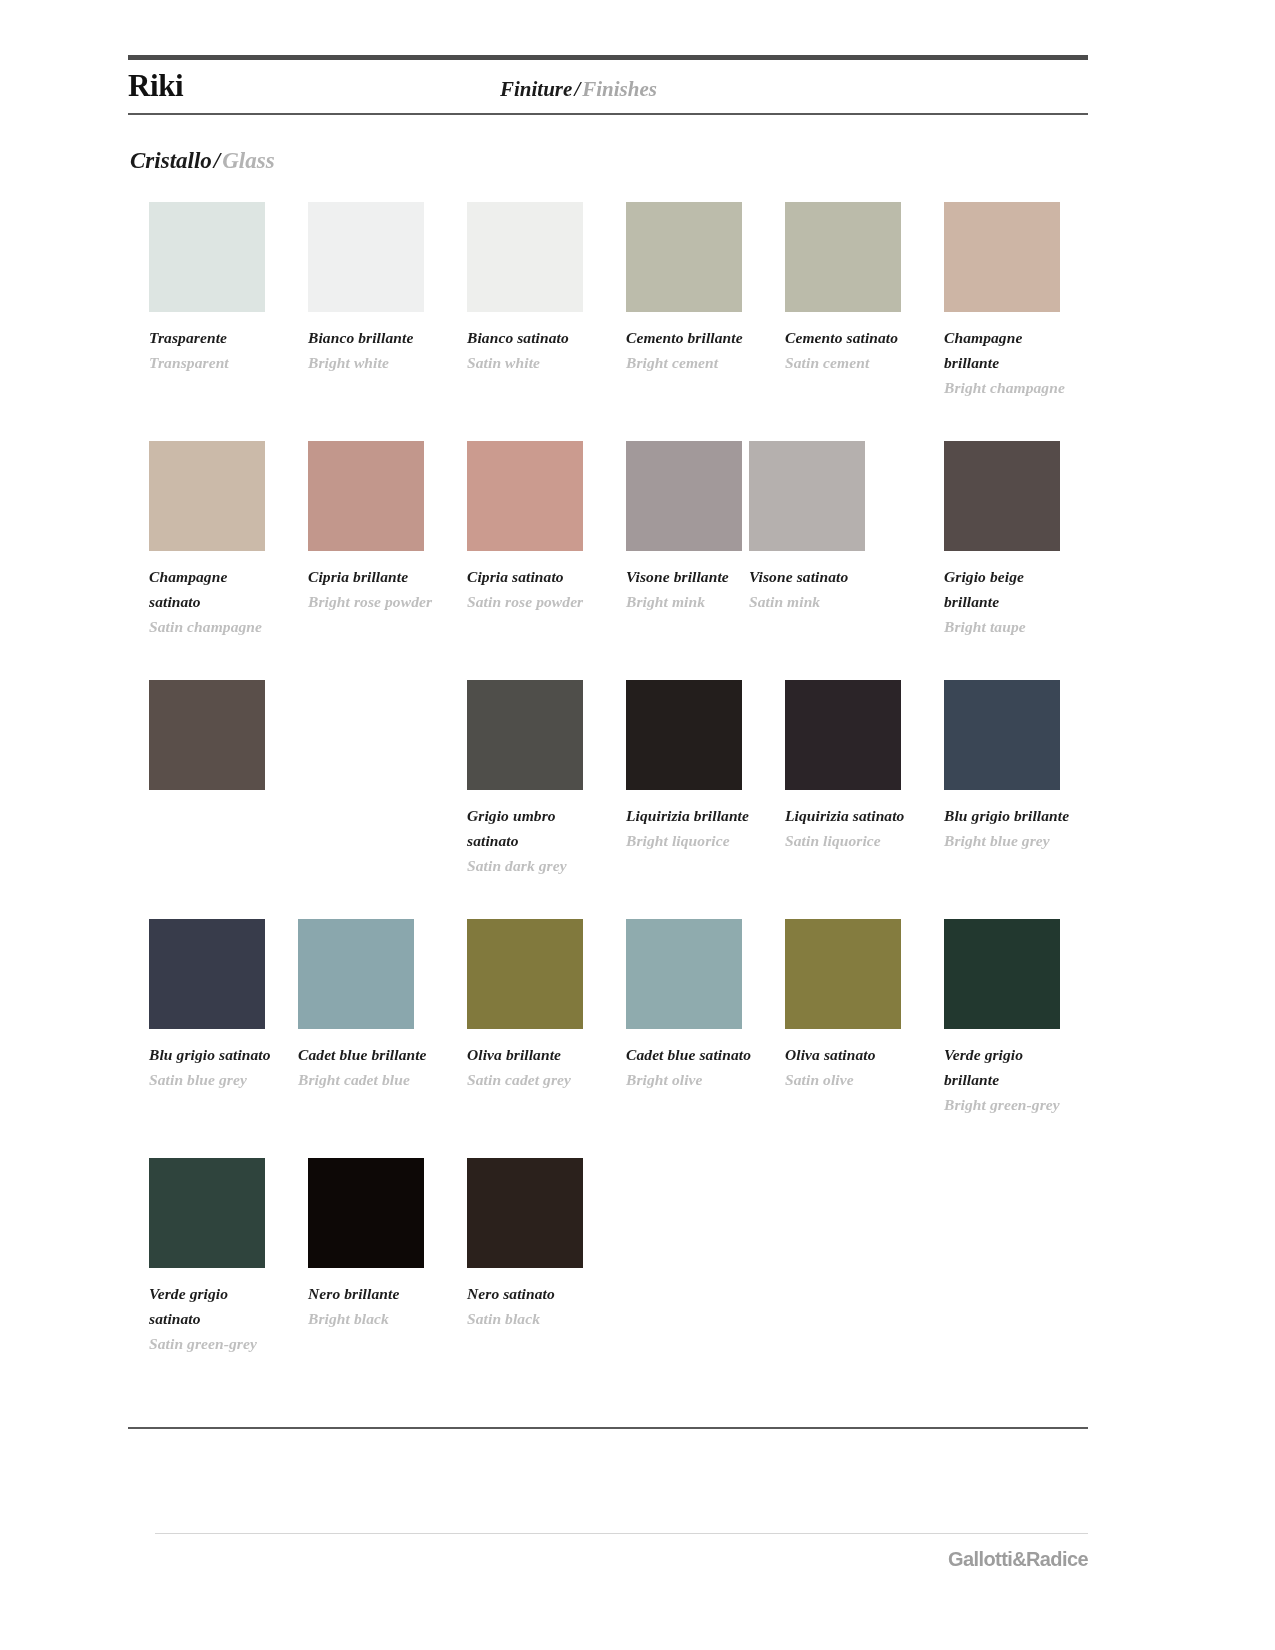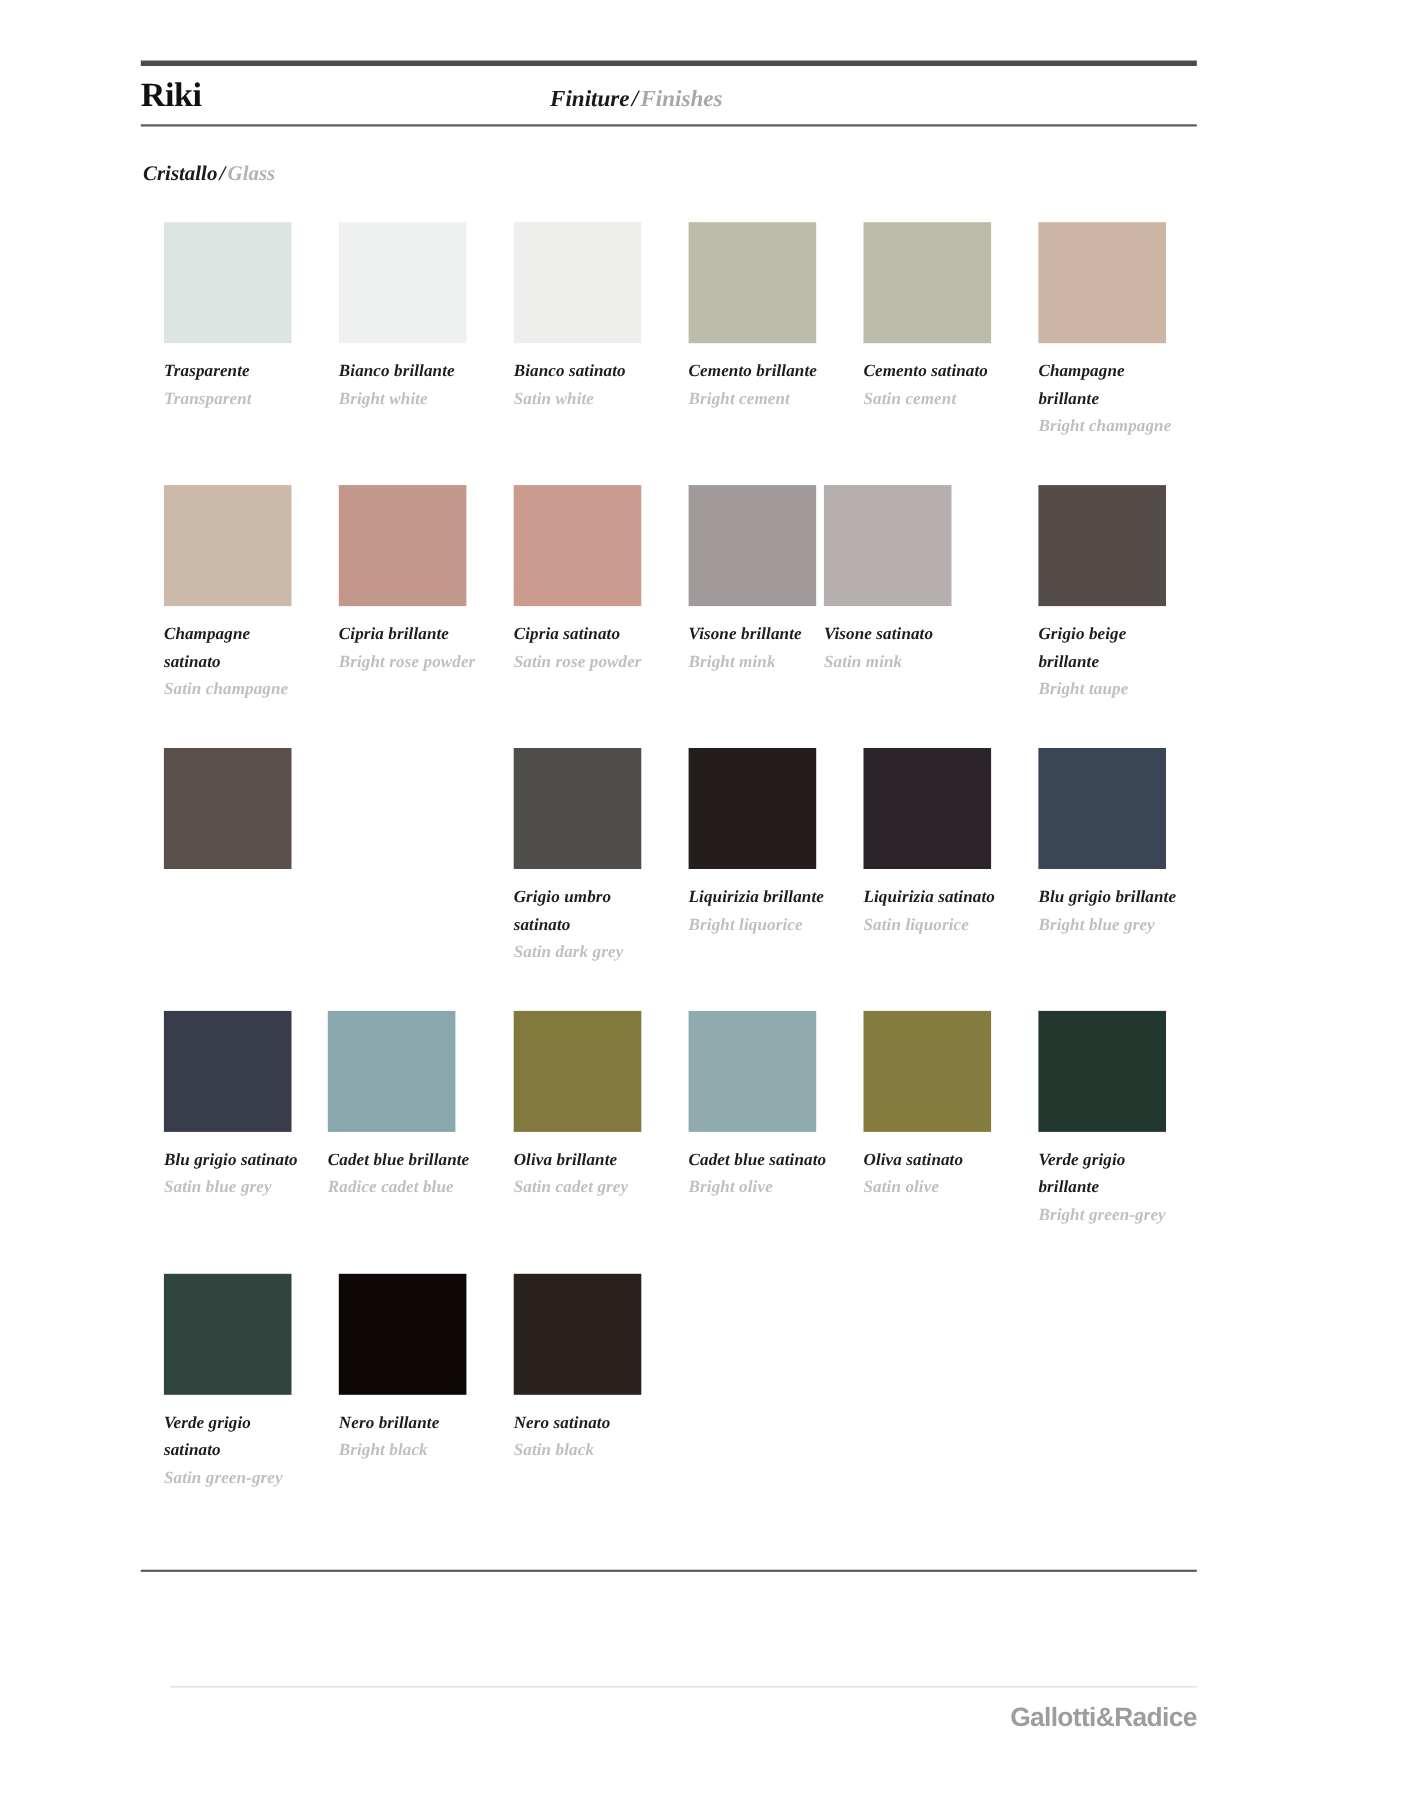--- a/index.html
+++ b/index.html
@@ -68,21 +68,21 @@
     width: 960px;
     height: 2px;
     background: #5a5a5a;
   }
 
   
   .section-title {
     position: absolute;
     left: 130px;
     top: 148px;
-    font-size: 19px;
+    font-size: 23px;
     font-style: italic;
     white-space: nowrap;
   }
   .section-title .it { color: #1a1a1a; font-weight: bold; }
   .section-title .sep { color: #1a1a1a; font-weight: bold; padding: 0 2px; }
   .section-title .en { color: #b3b3b3; font-weight: bold; }
 
   
   .grid {
     position: absolute;
@@ -141,21 +141,21 @@
     width: 933px;
     height: 1px;
     background: #d6d6d6;
   }
   .logo {
     position: absolute;
     right: 187px;
     top: 1548px;
     font-family: "Liberation Sans", "DejaVu Sans", sans-serif;
     font-weight: bold;
-    font-size: 24px;
+    font-size: 20px;
     letter-spacing: -0.6px;
     color: #9d9d9d;
     white-space: nowrap;
   }
 </style>
 </head>
 <body>
 
 <div class="page">
 
@@ -301,21 +301,21 @@
           <div class="chip" style="background: rgb(56, 60, 75);"></div>
           <div class="labels">
             <div class="name-it">Blu grigio satinato</div>
             <div class="name-en">Satin blue grey</div>
           </div>
         </div>
         <div class="cell" style="left: 149px;">
           <div class="chip" style="background: rgb(138, 167, 173);"></div>
           <div class="labels">
             <div class="name-it">Cadet blue brillante</div>
-            <div class="name-en">Radice cadet blue</div>
+            <div class="name-en">Bright cadet blue</div>
           </div>
         </div>
         <div class="cell" style="left: 318px;">
           <div class="chip" style="background: rgb(129, 121, 61);"></div>
           <div class="labels">
             <div class="name-it">Oliva brillante</div>
             <div class="name-en">Satin cadet grey</div>
           </div>
         </div>
         <div class="cell" style="left: 477px;">

